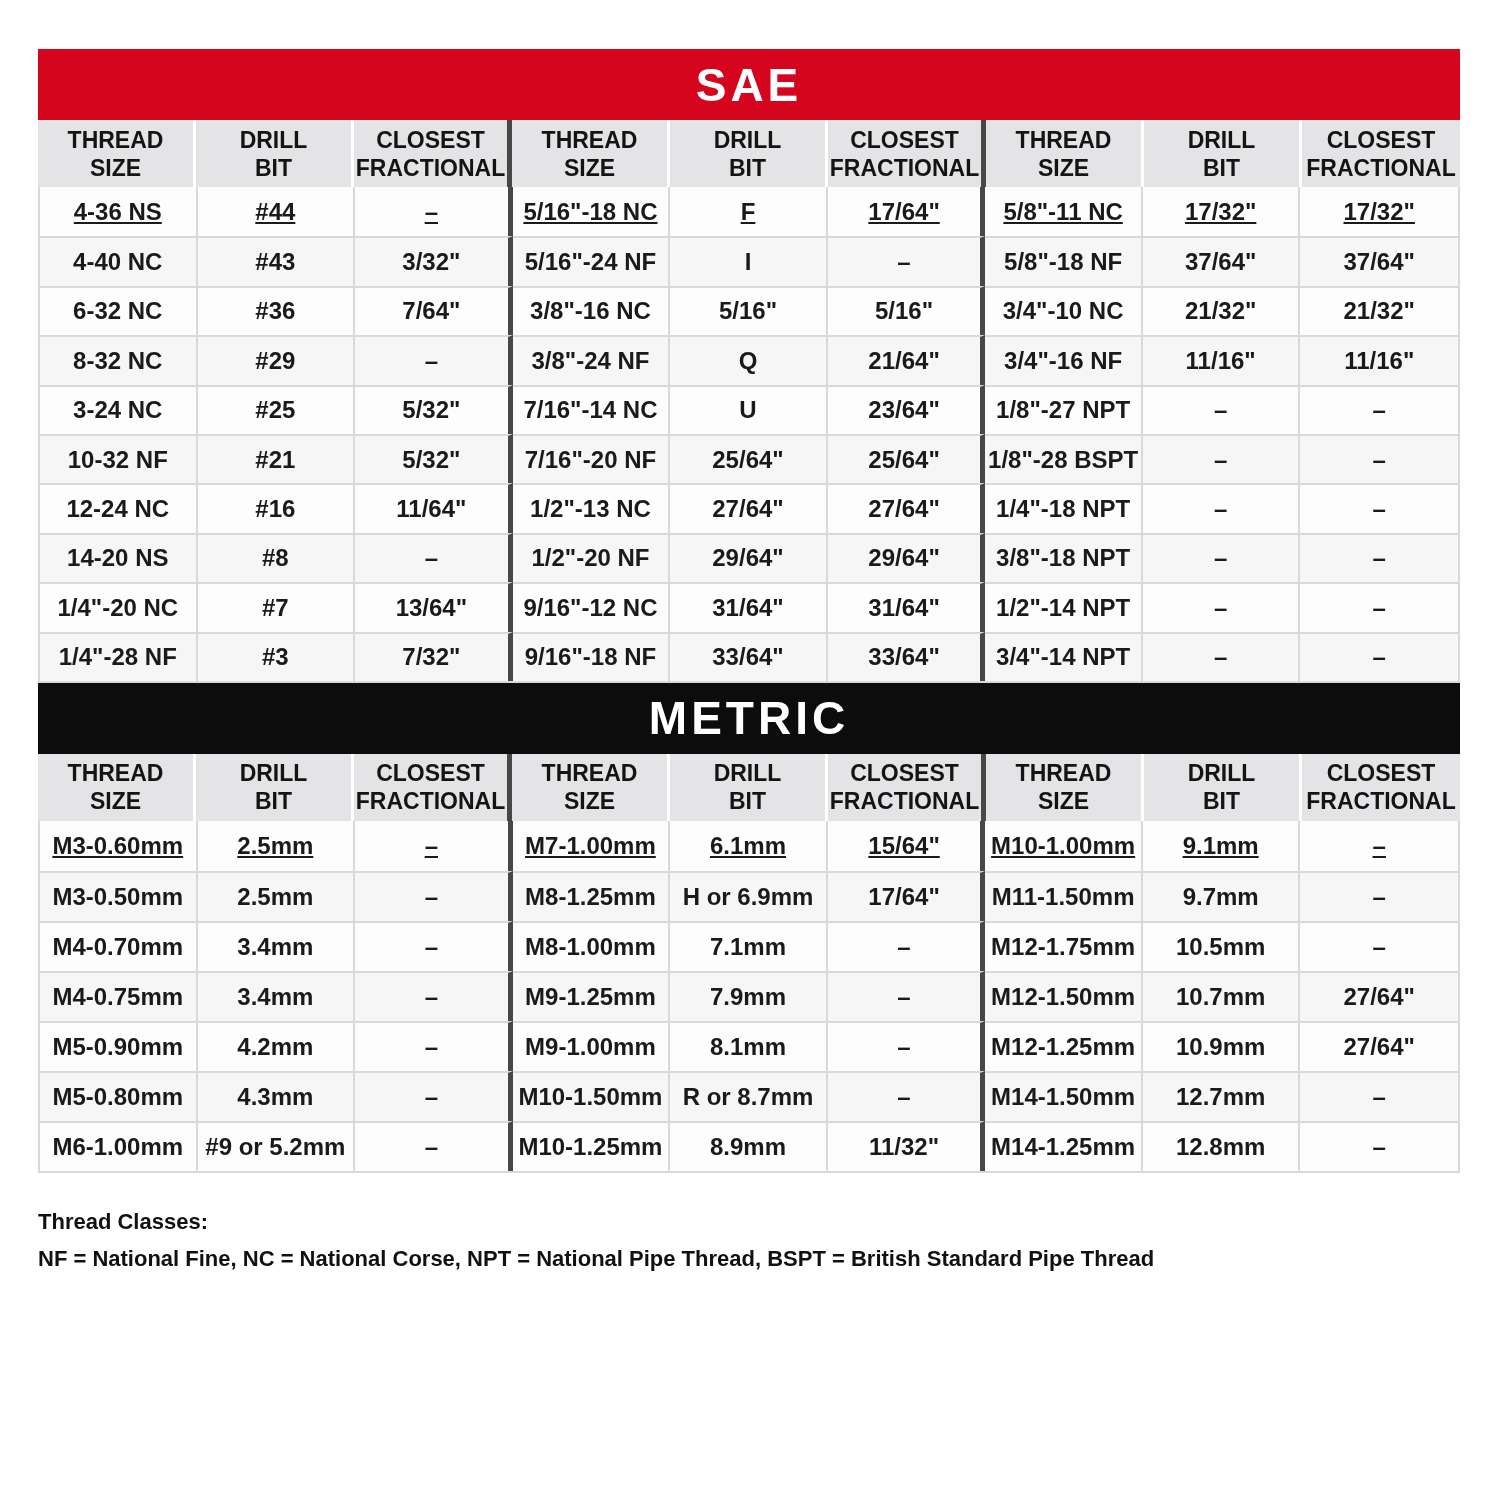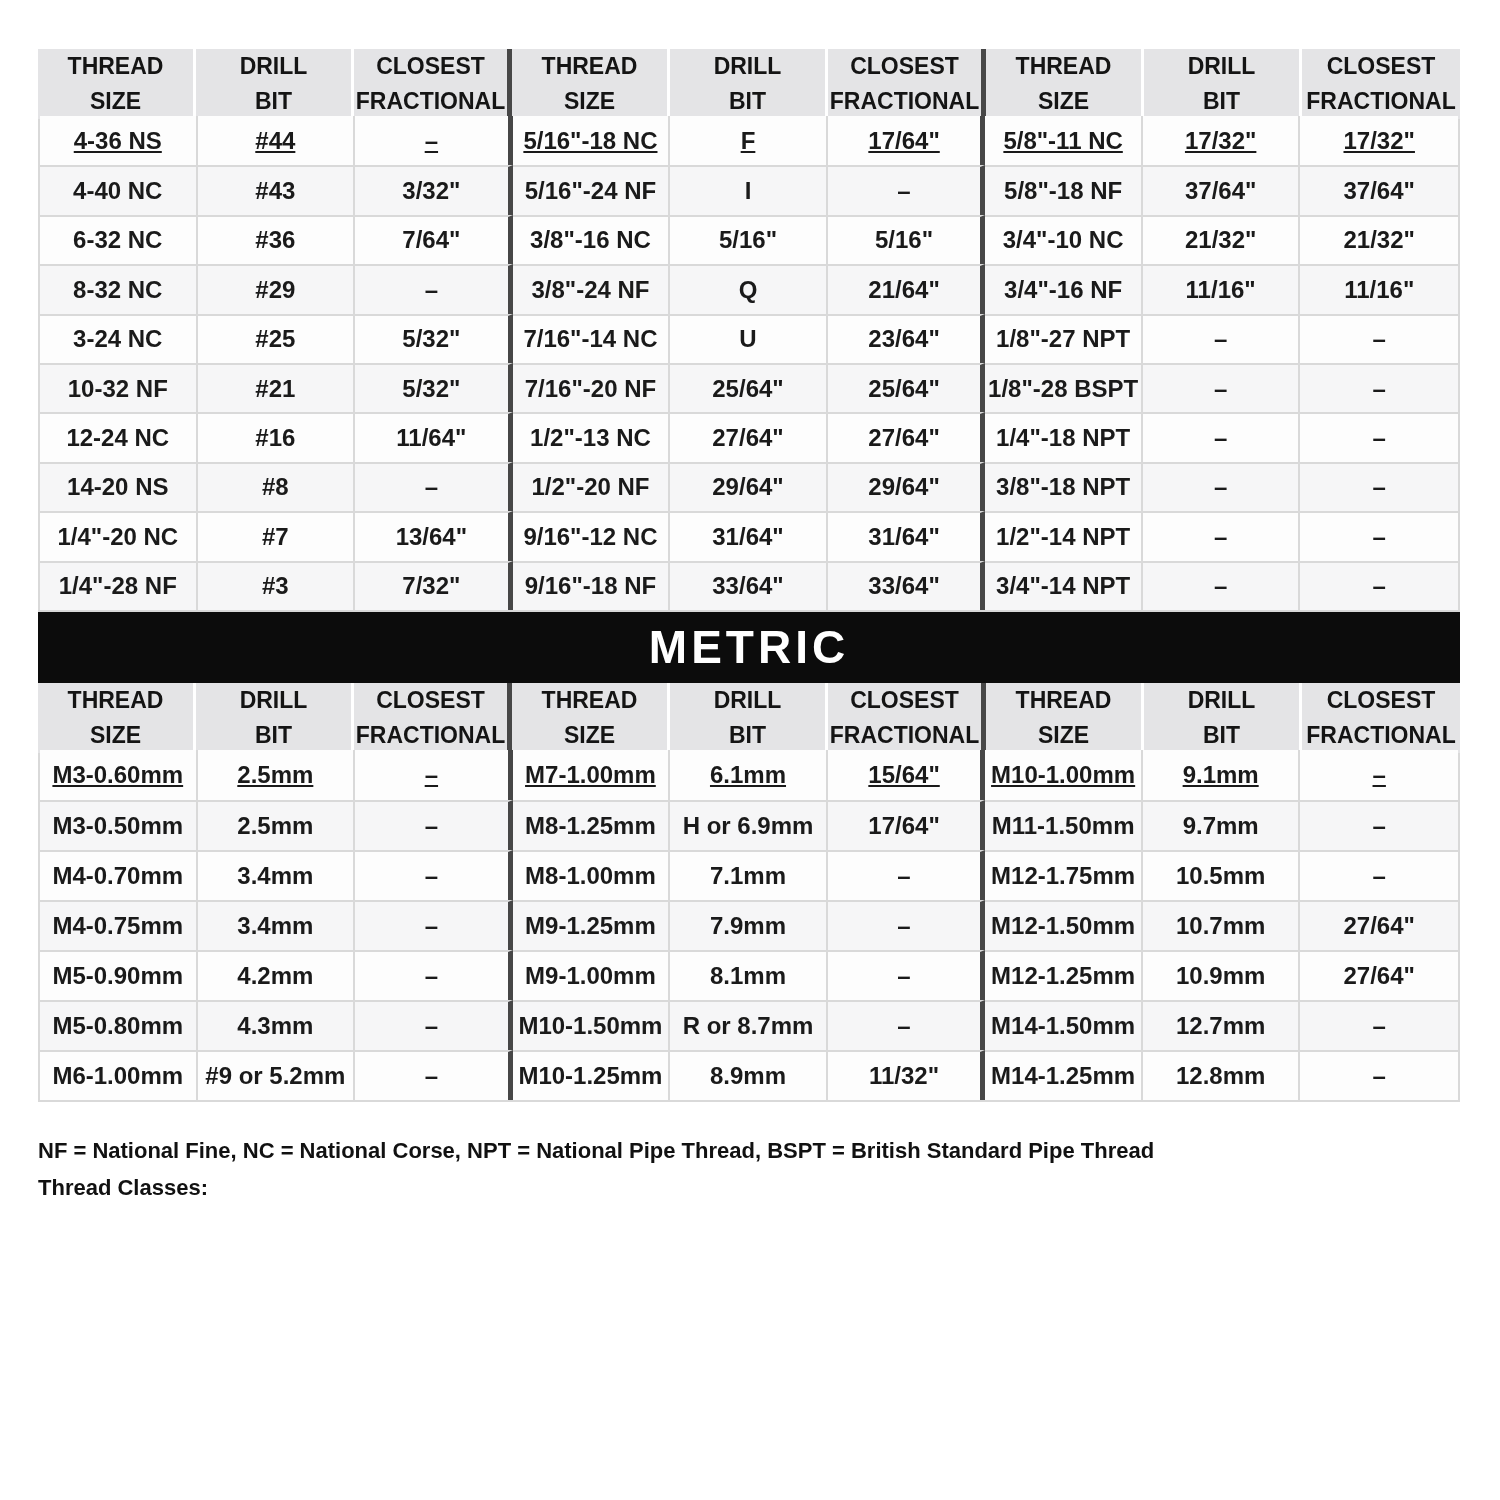--- a/index.html
+++ b/index.html
@@ -55,21 +55,21 @@
     height: 67px;
   }
   .hcell {
     background: #E4E4E6;
     display: flex;
     align-items: center;
     justify-content: center;
     text-align: center;
     font-size: 23px;
     font-weight: bold;
-    line-height: 35px;
+    line-height: 28px;
     color: #141414;
     border-right: 3px solid #ffffff;
     letter-spacing: 0px;
   }
   .hcell.group-end { border-right: 5px solid #474747; }
   .hcell:last-child { border-right: none; }
 
   .grid-body {
     display: grid;
     grid-template-columns: repeat(9, 1fr);
@@ -110,20 +110,23 @@
 </style>
 </head>
 <body>
 
 <div class="page">
 
 
   <div class="content">
 
     <div class="section-sae">
+      <div class="band band-red">
+        <span>SAE</span>
+      </div>
       <div class="grid-head">
           <div class="hcell">THREAD<br>SIZE</div>
           <div class="hcell">DRILL<br>BIT</div>
           <div class="hcell group-end">CLOSEST<br>FRACTIONAL</div>
           <div class="hcell">THREAD<br>SIZE</div>
           <div class="hcell">DRILL<br>BIT</div>
           <div class="hcell group-end">CLOSEST<br>FRACTIONAL</div>
           <div class="hcell">THREAD<br>SIZE</div>
           <div class="hcell">DRILL<br>BIT</div>
           <div class="hcell">CLOSEST<br>FRACTIONAL</div>
@@ -300,17 +303,17 @@
           <div class="cell group-end">11/32"</div>
           <div class="cell">M14-1.25mm</div>
           <div class="cell">12.8mm</div>
           <div class="cell col-last">–</div>
         </div>
     </div>
 
   </div>
 
   <div class="footer">
+    <div class="foot-line">Thread Classes:</div>
     <div class="foot-line">NF = National Fine, NC = National Corse, NPT = National Pipe Thread, BSPT = British Standard Pipe Thread</div>
-    <div class="foot-line">Thread Classes:</div>
   </div>
 
 </div>
 
 </body></html>

